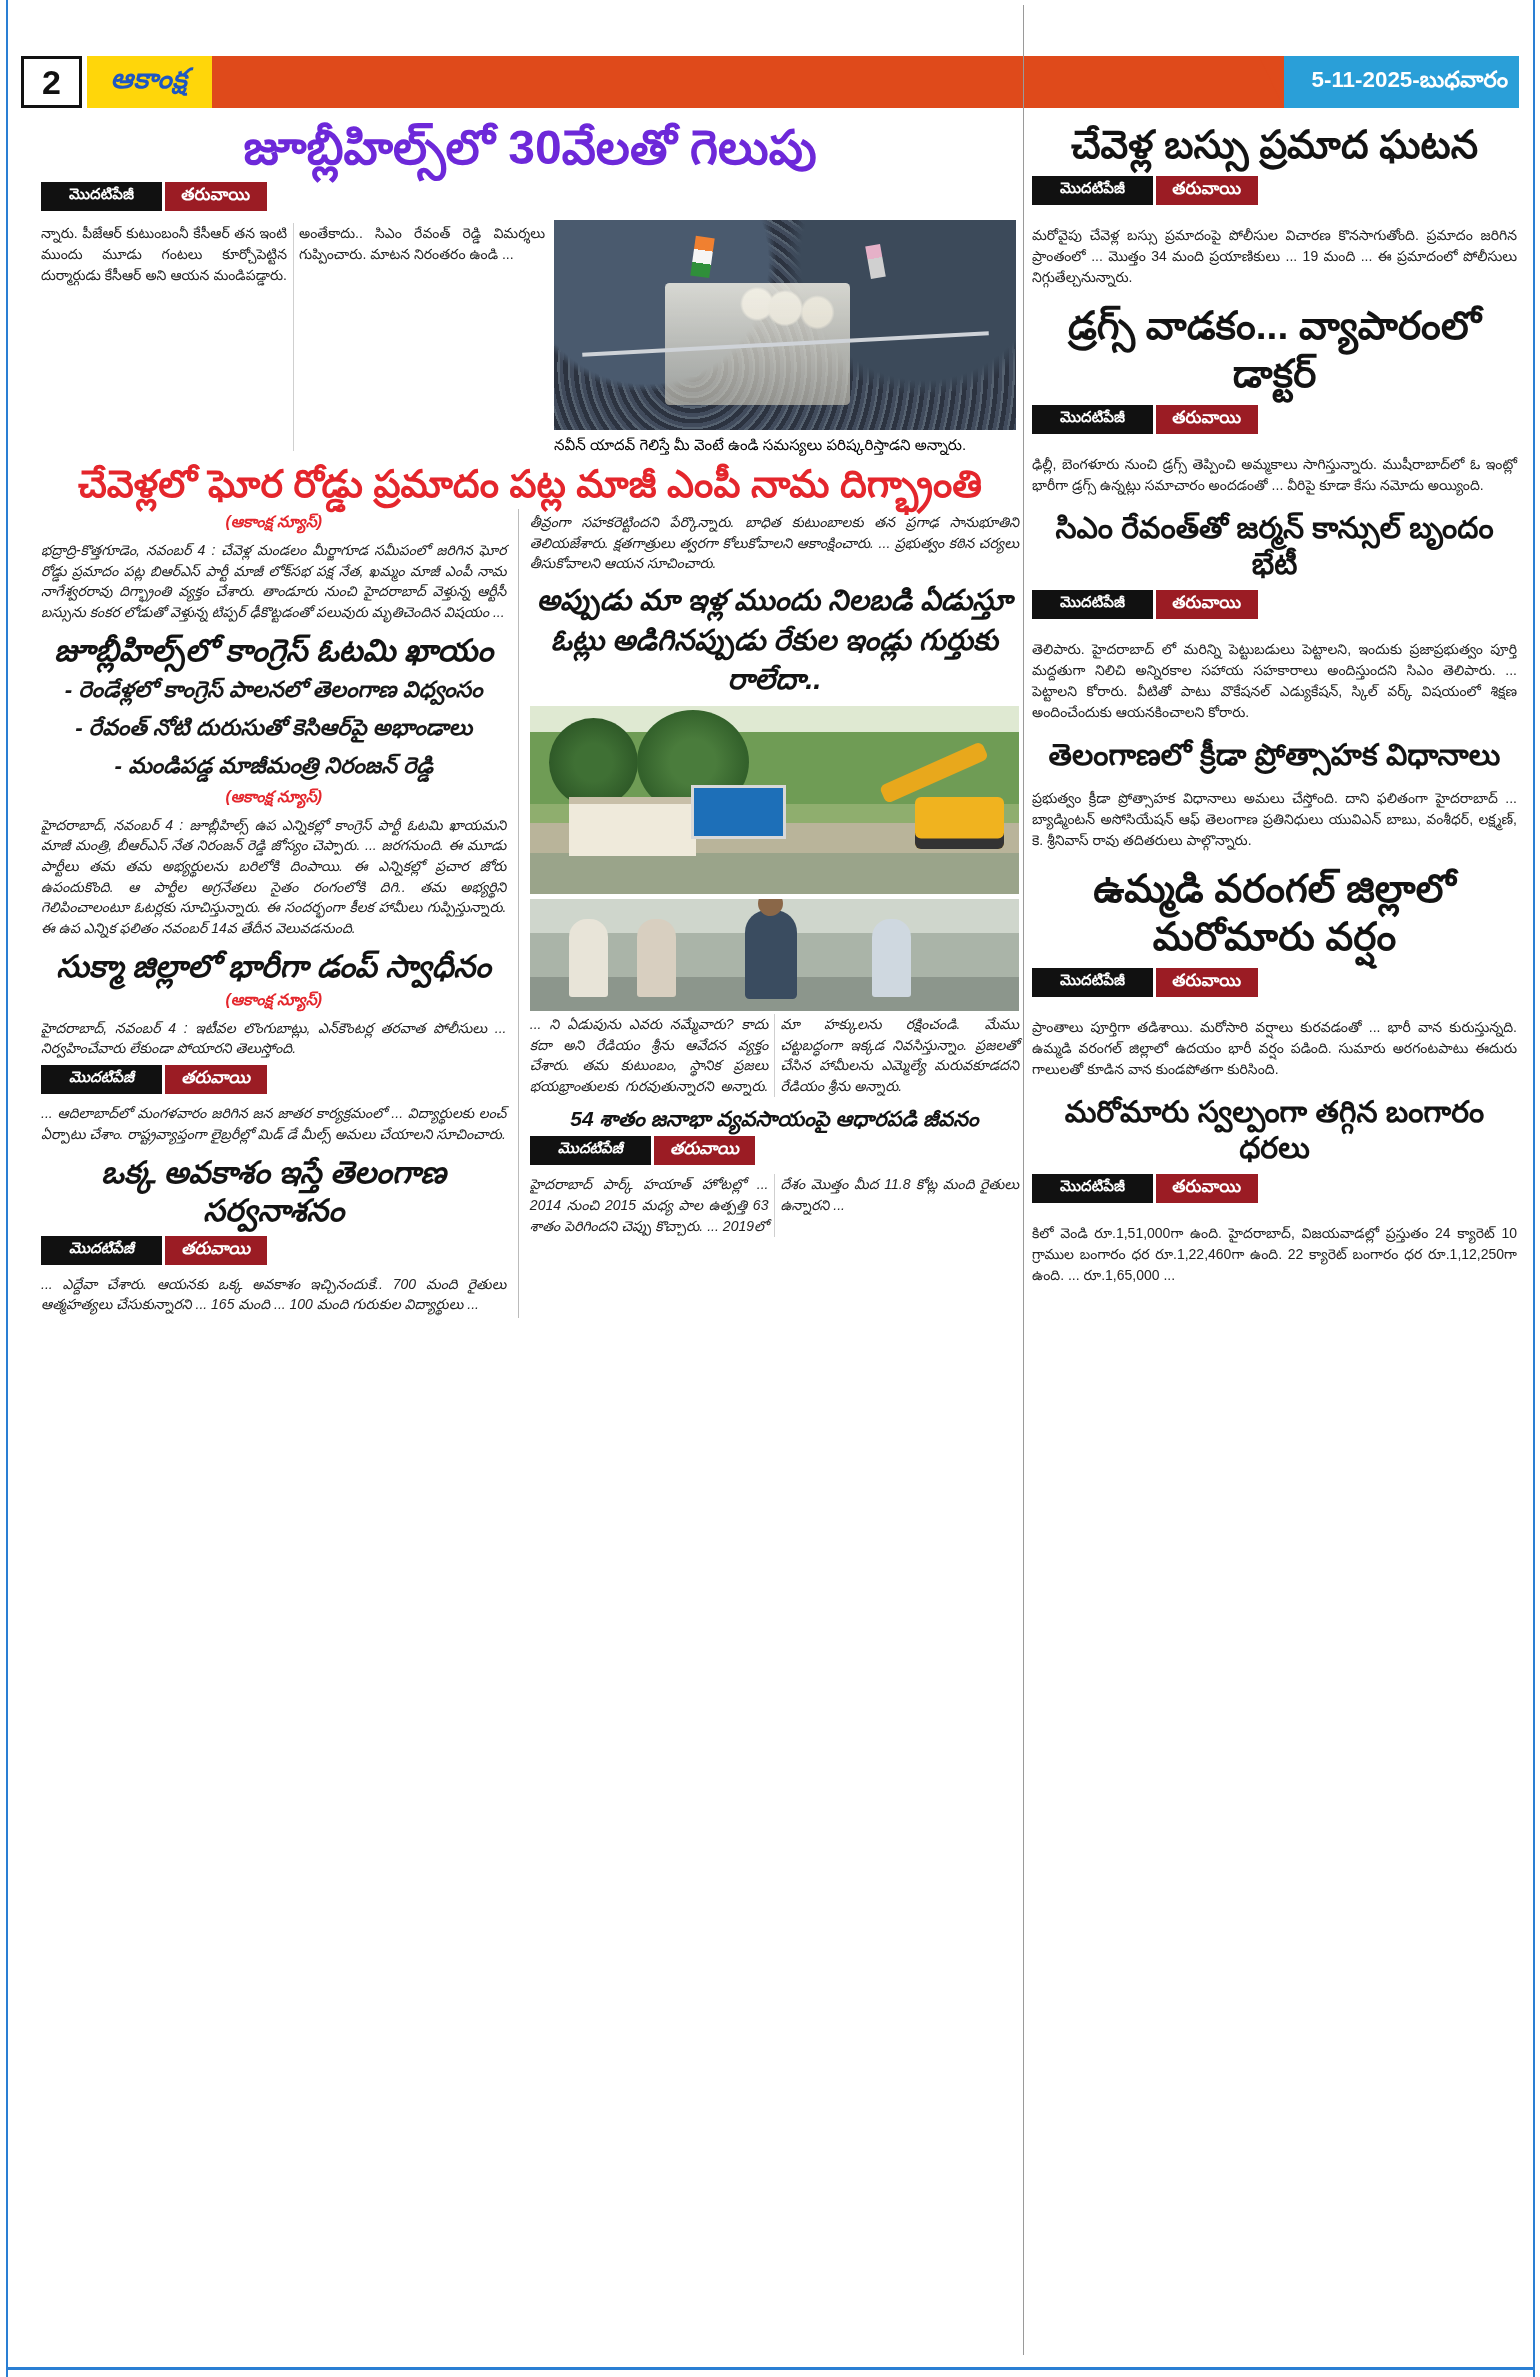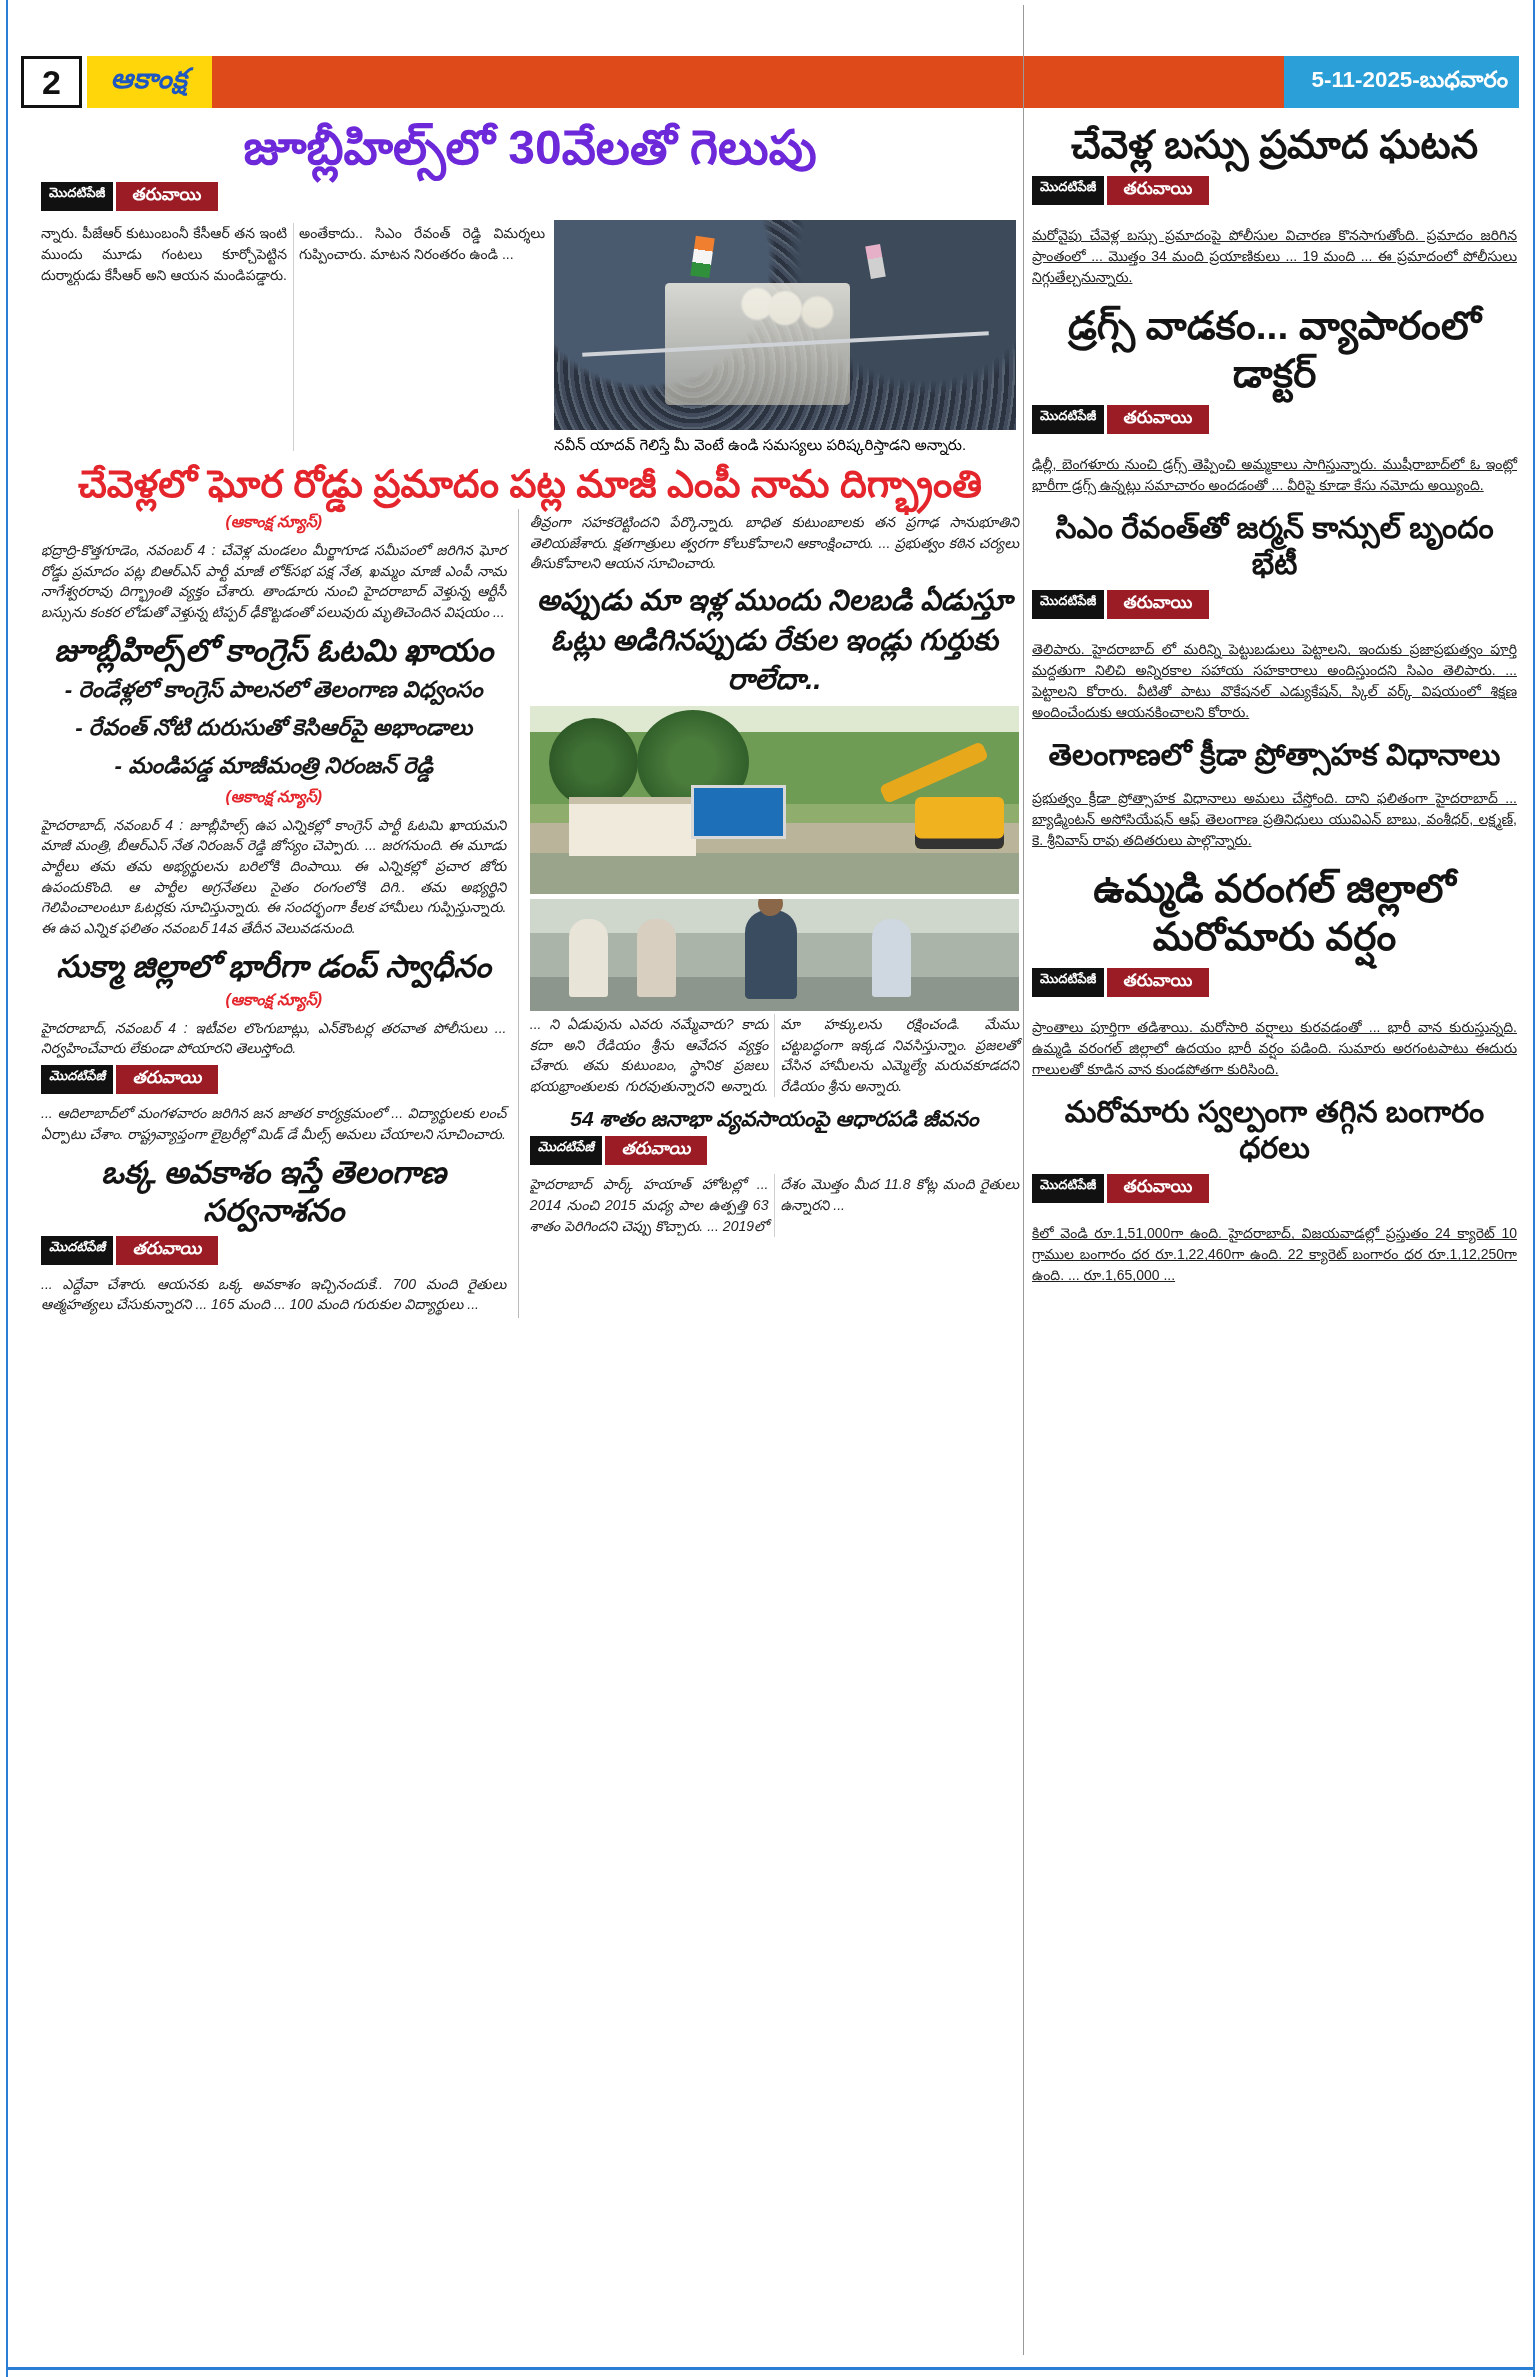--- a/index.html
+++ b/index.html
@@ -41,21 +41,21 @@
   .vrule{position:absolute;top:4.5px;bottom:22.4px;left:1023px;width:0.7px;background:#9a9a9a;}
 
   
   .head-xl{font-size:48px;line-height:1.15;font-weight:800;color:#6d28d9;text-align:center;margin:1.5px 0 4.5px;}
   .head-red{color:#e4262c;}
   .head-blue{color:#2741c6;}
   .body-txt{font-size:14px;line-height:1.48;text-align:justify;color:#222;margin:3px 0;}
   .two-col{column-count:2;column-gap:12px;column-rule:0.7px solid #cfcfcf;}
   .credit{color:#e4262c;font-size:15.7px;font-weight:700;text-align:center;margin:4.5px 0;}
   .tagline{display:inline-flex;margin:3px 0 6px;}
-  .tagline .tag-black{background:#111;color:#fff;font-size:13px;font-weight:700;padding:3px 8px;}
+  .tagline .tag-black{background:#111;color:#fff;font-size:15px;font-weight:700;padding:3px 28px;}
   .tagline .tag-red{background:#9b1c24;color:#fff;font-size:17px;font-weight:700;padding:3px 16.4px;margin-left:3px;}
 
   
   .lead-row{display:flex;gap:9px;margin-top:3px;}
   .lead-body{width:504px;}
   .lead-fig{width:462px;}
   .photo{position:relative;overflow:hidden;background:#30343c;}
   .crowd-photo{height:210px;
     background:
       radial-gradient(circle at 50% 42%, #e8e4da 0 6%, transparent 7%),
@@ -95,21 +95,21 @@
     background:linear-gradient(180deg,#cfd6cc 0 30%,#aab4a8 30% 70%,#8c968c 70% 100%);}
   .press-photo .man{position:absolute;left:44%;top:10%;width:52px;height:89px;background:#3a4c60;border-radius:22.4px 22.4px 4.5px 4.5px;}
   .press-photo .man::before{content:"";position:absolute;left:13.4px;top:-19.4px;width:25px;height:25px;border-radius:50%;background:#8a6748;}
   .press-photo .p1,.press-photo .p2,.press-photo .p3{position:absolute;top:18%;width:39px;height:78px;border-radius:18px 18px 3px 3px;background:#e8e4d8;}
   .press-photo .p1{left:8%;} .press-photo .p2{left:22%;background:#d8cfc0;} .press-photo .p3{left:70%;background:#cfd8e0;}
 
   
   .r-art{margin-bottom:10.4px;}
   .r-head{font-size:39px;line-height:1.22;font-weight:800;color:#141414;text-align:center;margin:3px 0 4.5px;}
   .r-head.small{font-size:30px;}
-  .r-body{font-size:14px;line-height:1.5;text-align:justify;color:#222;text-decoration:underline;}
+  .r-body{font-size:14px;line-height:1.5;text-align:justify;color:#222;}
 </style>
 </head>
 <body>
 
 <div class="page">
   <div class="edge left"></div>
   <div class="edge right"></div>
   <div class="edge-bottom"></div>
 
   <div class="topbar">

